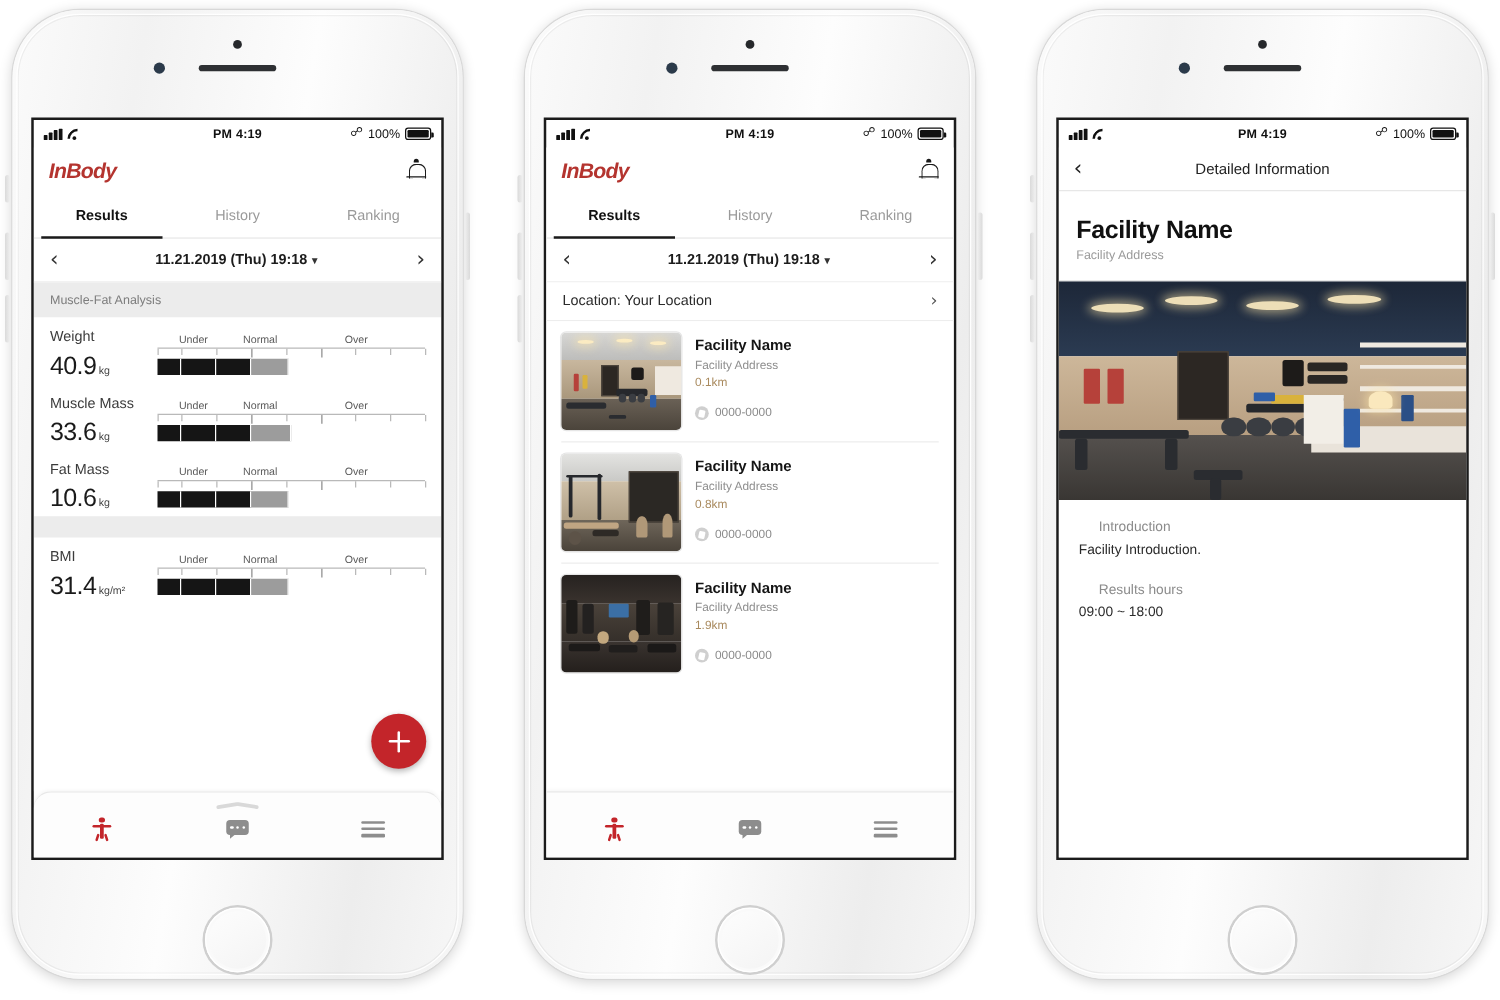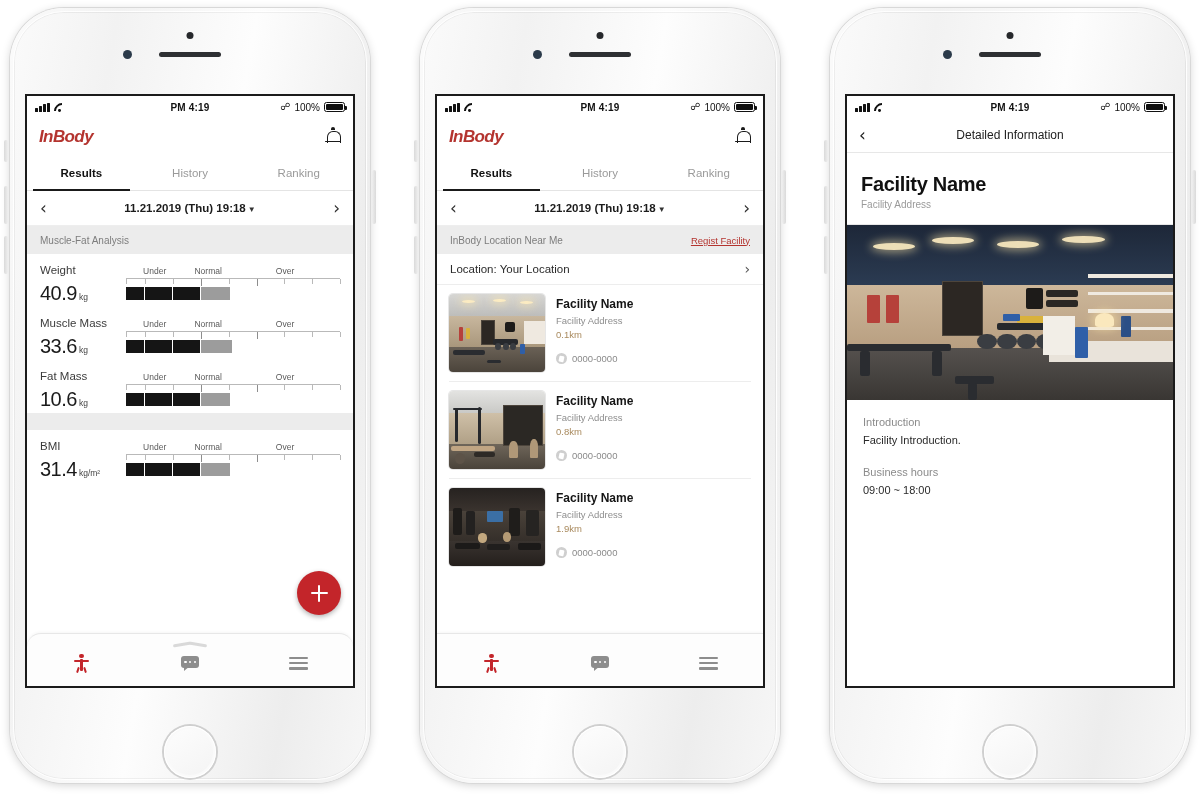--- a/index.html
+++ b/index.html
@@ -183,21 +183,21 @@
 
   
   .navbar{height:34px;flex:0 0 34px;display:flex;align-items:center;padding:0 12px;border-bottom:1px solid #e7e7e7;background:#fff;position:relative;}
   .navbar .back{font-size:17px;color:#222;cursor:pointer;font-family:"DejaVu Sans",sans-serif;line-height:1;}
   .navtitle{position:absolute;left:0;right:0;text-align:center;font-size:12px;color:#222;pointer-events:none;}
   .facheader{padding:20px 14px 14px 14px;border-bottom:1px solid #e7e7e7;background:#fff;}
   .facheader h1{margin:0 0 3px 0;font-size:20px;font-weight:bold;color:#111;letter-spacing:-.3px;}
   .facheader p{margin:0;font-size:10px;color:#9a9a9a;}
   .hero{height:175px;flex:0 0 175px;position:relative;overflow:hidden;}
   .detbody{flex:1;padding:16px 16px 0 16px;background:#fff;overflow:hidden;}
-  .dlabel{font-size:11px;color:#8b8b8b;margin-bottom:6px;}
+  .dlabel{font-size:11px;color:#8b8b8b;margin-bottom:6px;margin-left:16px;}
   .dvalue{font-size:11px;color:#2a2a2a;margin-bottom:20px;}
   .callbtn{
     flex:0 0 42px;height:42px;background:#b81f24;color:#fff;display:flex;align-items:center;justify-content:center;
     font-size:16px;font-weight:bold;cursor:pointer;letter-spacing:.2px;
   }
 
   
   .gym{position:absolute;inset:0;}
   .gym .ceil{position:absolute;left:0;right:0;top:0;height:34%;background:linear-gradient(180deg,#1d2738,#2b3b52);}
   .gym .wall{position:absolute;left:0;right:0;top:34%;height:36%;background:linear-gradient(180deg,#cdb79a,#b89f81);}
@@ -486,24 +486,20 @@
       </div>
       <div class="tabs">
         <div class="tab active">Results</div>
         <div class="tab">History</div>
         <div class="tab">Ranking</div>
       </div>
       <div class="datebar">
         <span class="chev">‹</span>
         <span class="datetext"><span>11.21.2019 (Thu) 19:18</span><span class="caret">▼</span></span>
         <span class="chev">›</span>
-      </div>
-      <div class="sechead">
-        <span>InBody Location Near Me</span>
-        <span class="reg-link">Regist Facility</span>
       </div>
       <div class="locrow">
         <span>Location: Your Location</span>
         <span class="chev">›</span>
       </div>
 
       <div class="faclist">
         <div class="faccard">
           <div class="thumb">
             <div class="gym gym2">
@@ -708,20 +704,20 @@
           <div class="bench" style="left:33%;top:86%;width:12%;height:5%"></div>
           <div class="bench" style="left:37%;top:90%;width:3%;height:10%"></div>
           <div class="red" style="left:6%;top:40%;width:4%;height:16%"></div>
           <div class="red" style="left:12%;top:40%;width:4%;height:16%"></div>
         </div>
       </div>
 
       <div class="detbody">
         <div class="dlabel">Introduction</div>
         <div class="dvalue">Facility Introduction.</div>
-        <div class="dlabel">Business hours</div>
+        <div class="dlabel">Results hours</div>
         <div class="dvalue">09:00 ~ 18:00</div>
       </div>
 
     </div>
   </div>
 
 </div>
 
 </body></html>

